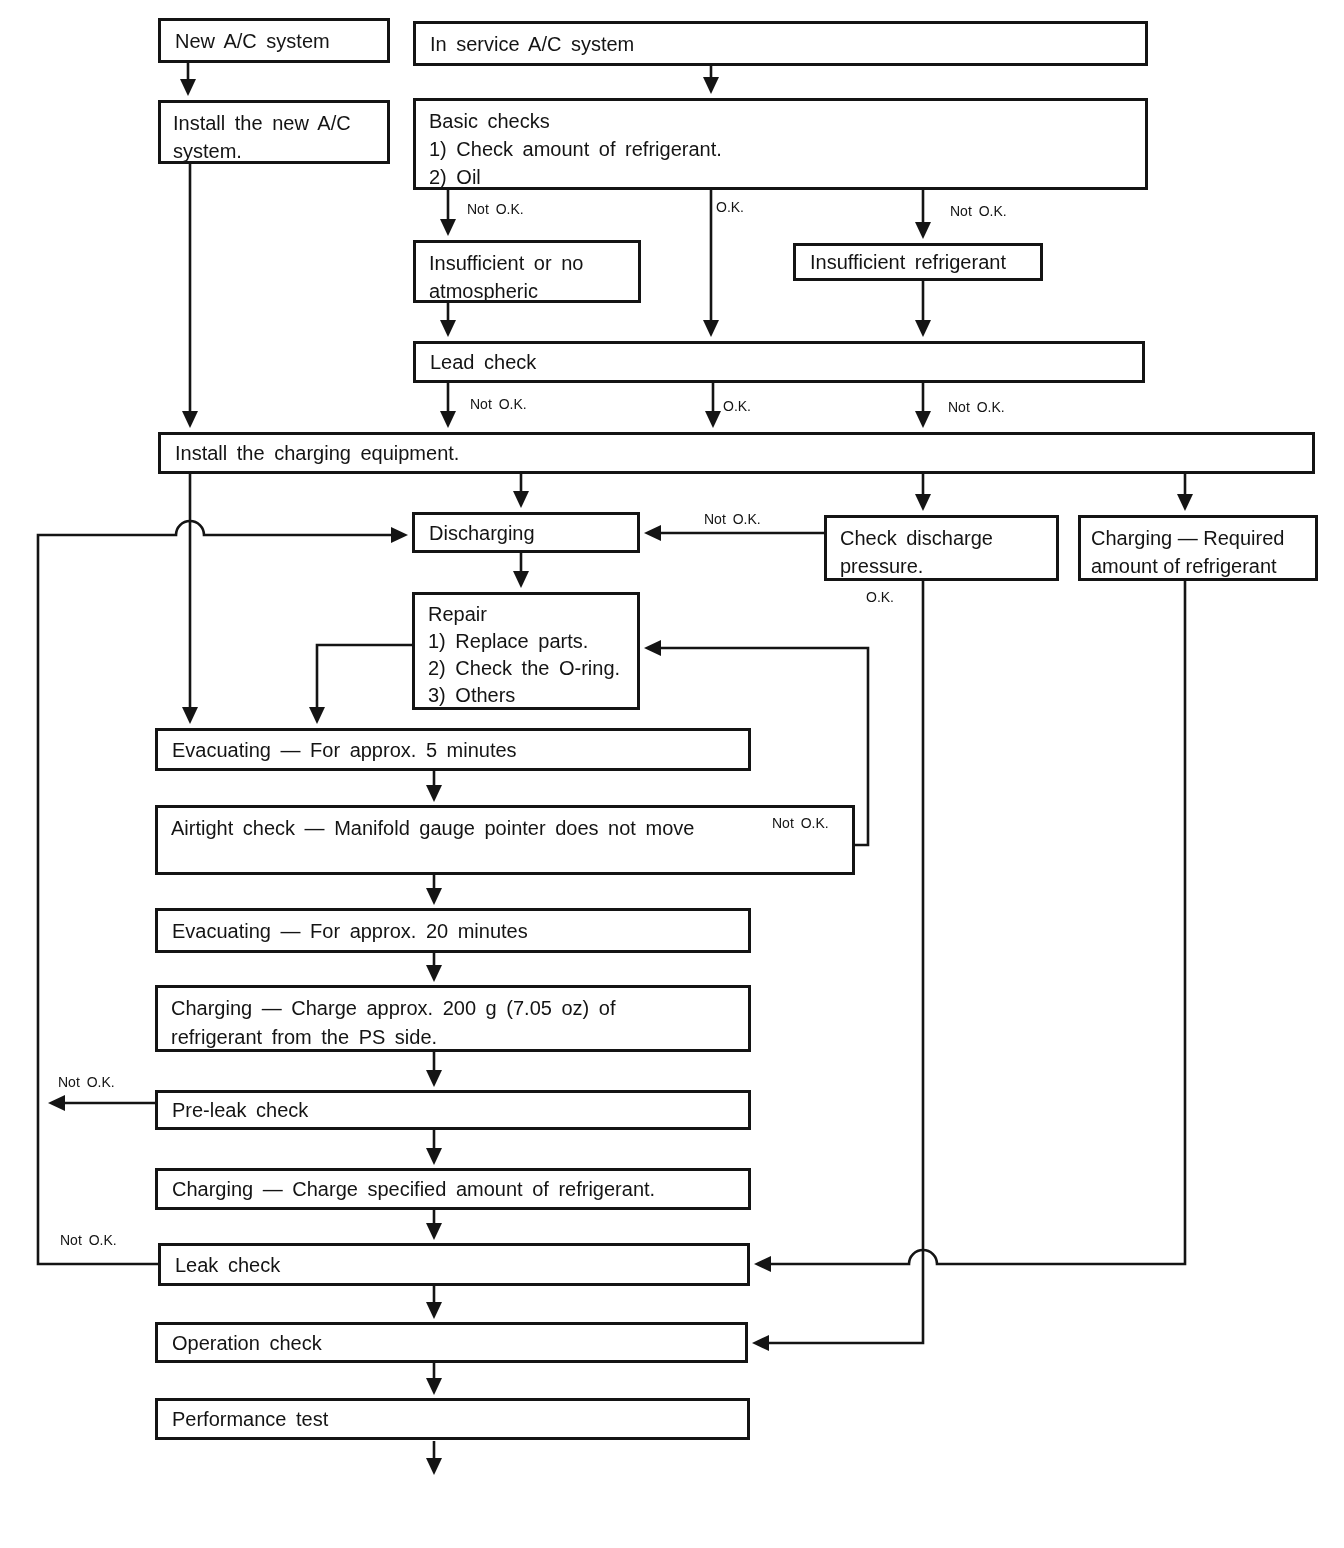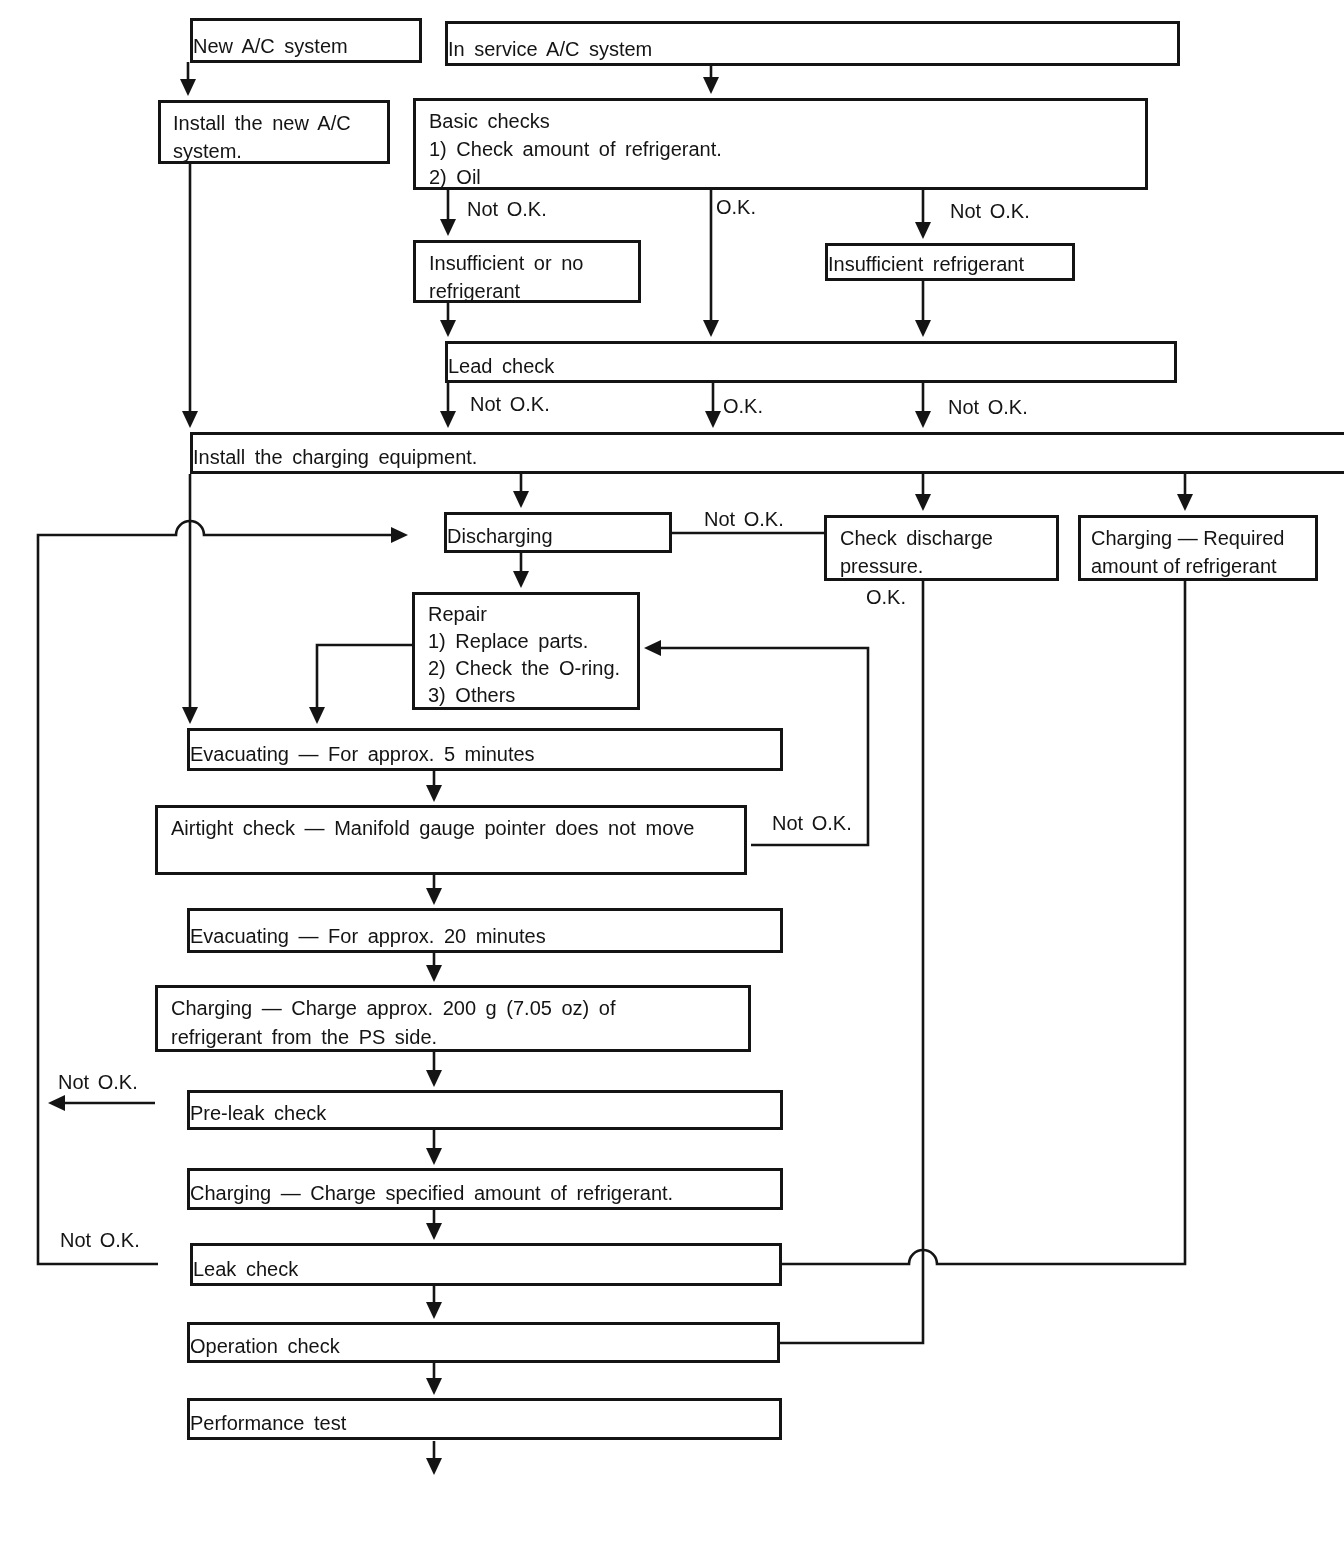--- a/index.html
+++ b/index.html
@@ -15,26 +15,26 @@
   .node{
     position:absolute;
     box-sizing:border-box;
     background:#ffffff;
     border:3px solid #141414;
     font-size:20px;
     line-height:28px;
     z-index:2;
     white-space:nowrap;
   }
-  .node.center-v{display:flex;align-items:flex-end;margin-left:32px;}
+  .node.center-v{display:flex;align-items:center;padding-left:14px;}
   .node.multi{padding:6px 12px 0 13px;}
   .node.multi .ln{display:block;}
   .edge-label{
     position:absolute;
-    font-size:20px;
+    font-size:14px;
     line-height:22px;
     z-index:3;
     white-space:nowrap;
     word-spacing:3px;
     background:transparent;
   }
   .t{word-spacing:4px;}
 </style>
 </head>
 <body>
@@ -97,21 +97,21 @@
   </div>
 
   <div class="node multi t" style="left:413px;top:98px;width:735px;height:92px;">
     <span class="ln">Basic checks</span>
     <span class="ln">1) Check amount of refrigerant.</span>
     <span class="ln">2) Oil</span>
   </div>
 
   <div class="node multi t" style="left:413px;top:240px;width:228px;height:63px;">
     <span class="ln">Insufficient or no</span>
-    <span class="ln">refrigerant</span>
+    <span class="ln">atmospheric</span>
   </div>
 
   <div class="node center-v t" style="left:793px;top:243px;width:250px;height:38px;">
       <span>Insufficient refrigerant</span>
     </div>
 
   <div class="node center-v t" style="left:413px;top:341px;width:732px;height:42px;">
       <span>Lead check</span>
     </div>
 
@@ -137,21 +137,21 @@
     <span class="ln">Repair</span>
     <span class="ln">1) Replace parts.</span>
     <span class="ln">2) Check the O-ring.</span>
     <span class="ln">3) Others</span>
   </div>
 
   <div class="node center-v t" style="left:155px;top:728px;width:596px;height:43px;">
       <span>Evacuating — For approx. 5 minutes</span>
     </div>
 
-  <div class="node multi t" style="left:155px;top:805px;width:592px;height:70px;line-height:29px;">
+  <div class="node multi t" style="left:155px;top:805px;width:700px;height:70px;line-height:29px;">
     <span class="ln">Airtight check — Manifold gauge pointer does not move</span>
   </div>
 
   <div class="node center-v t" style="left:155px;top:908px;width:596px;height:45px;">
       <span>Evacuating — For approx. 20 minutes</span>
     </div>
 
   <div class="node multi t" style="left:155px;top:985px;width:596px;height:67px;line-height:29px;">
     <span class="ln">Charging — Charge approx. 200 g (7.05 oz) of</span>
     <span class="ln">refrigerant from the PS side.</span>

